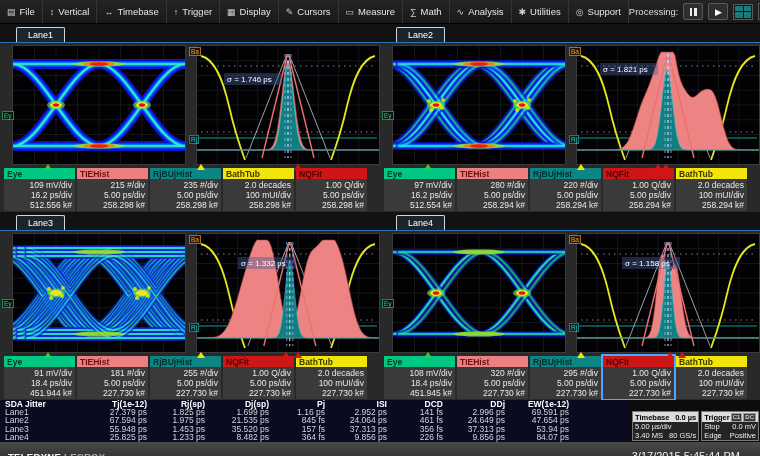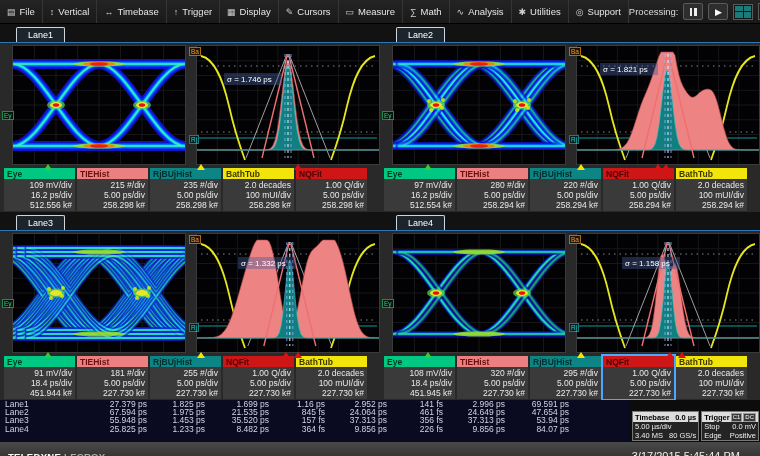--- a/index.html
+++ b/index.html
@@ -705,20 +705,31 @@
         <div class="db">
           <div>2.0 decades</div>
           <div>100 mUI/div</div>
           <div>227.730 k#</div>
         </div>
       </div>
     </div>
 </div>
 
 <div class="jtable">
+    <div class="jrow head">
+      <div class="jcell name">SDA Jitter</div>
+      <div class="jcell">Tj(1e-12)</div>
+      <div class="jcell">Rj(sp)</div>
+      <div class="jcell">Dj(sp)</div>
+      <div class="jcell">Pj</div>
+      <div class="jcell">ISI</div>
+      <div class="jcell">DCD</div>
+      <div class="jcell">DDj</div>
+      <div class="jcell">EW(1e-12)</div>
+    </div>
     <div class="jrow">
       <div class="jcell name">Lane1</div>
       <div class="jcell">27.379 ps</div>
       <div class="jcell">1.825 ps</div>
       <div class="jcell">1.699 ps</div>
       <div class="jcell">1.16 ps</div>
       <div class="jcell">2.952 ps</div>
       <div class="jcell">141 fs</div>
       <div class="jcell">2.996 ps</div>
       <div class="jcell">69.591 ps</div>

